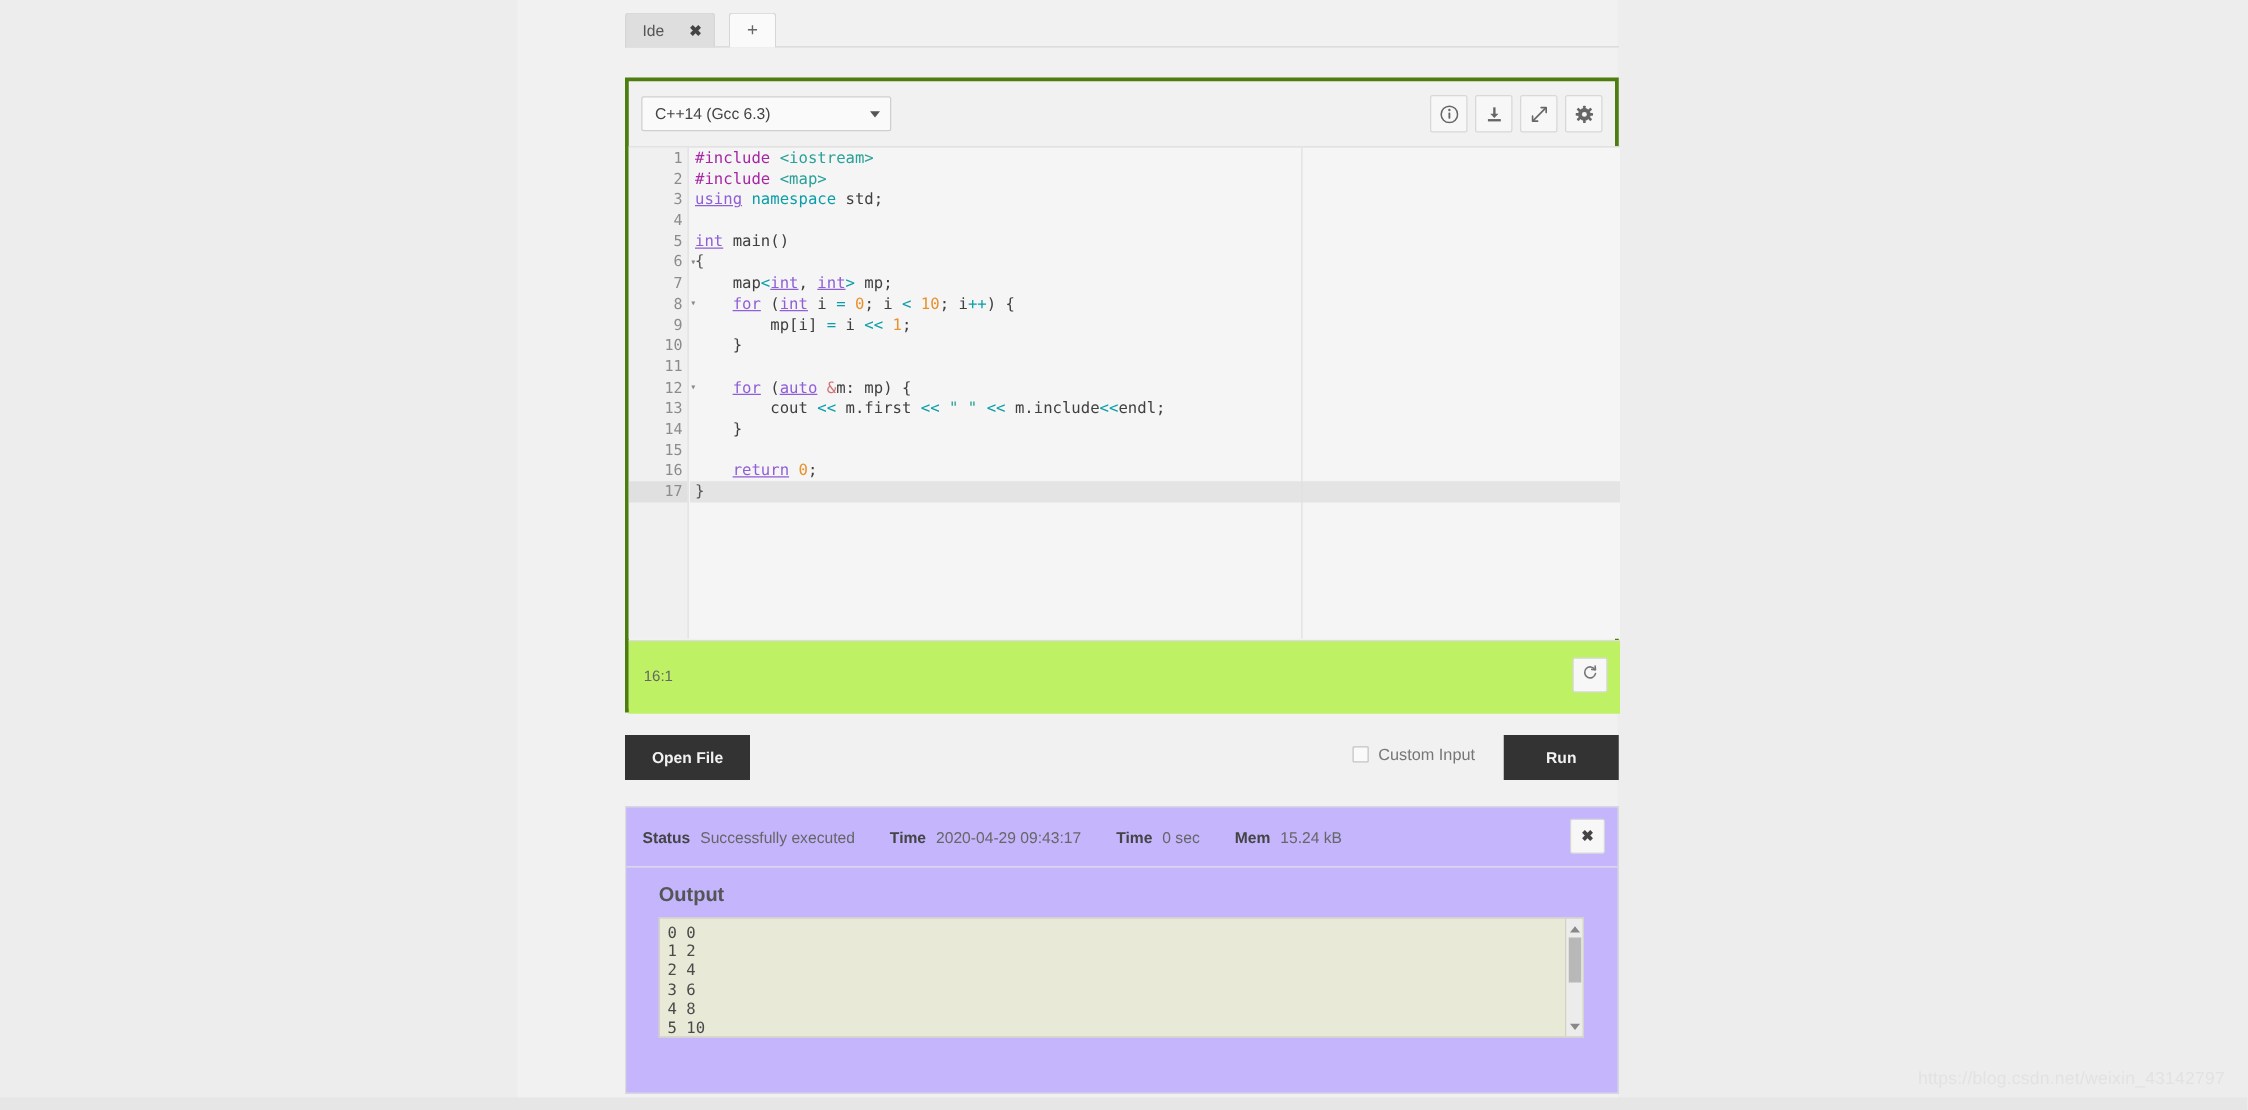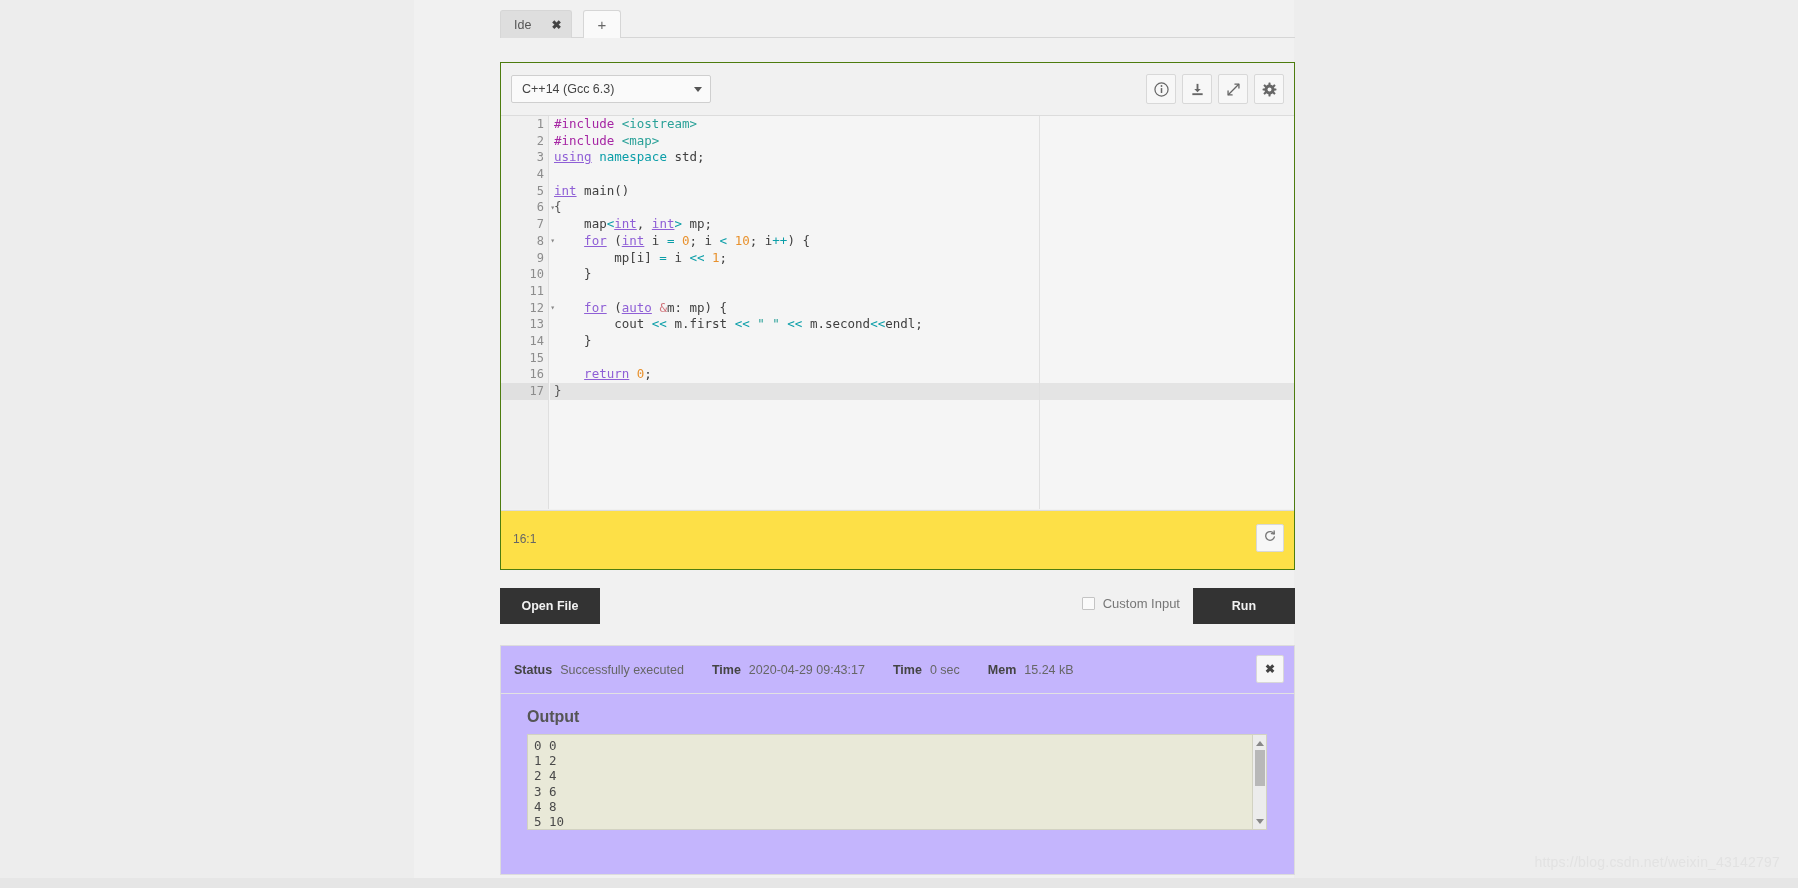--- a/index.html
+++ b/index.html
@@ -77,21 +77,21 @@
     color: #666;
     cursor: pointer;
   }
 
   
   .ide-panel {
     position: absolute;
     left: 500px; top: 62px;
     width: 795px; height: 508px;
     background: #f1f1f1;
-    border: 1px solid #4d7c0f;
+    border: 3px solid #4d7c0f;
   }
   .ide-toolbar {
     position: relative;
     height: 52px;
   }
   .lang-select {
     position: absolute;
     left: 10px; top: 12px;
     width: 200px; height: 28px;
     background: #fafafa;
@@ -189,21 +189,21 @@
   .t-str  { color: #2aa198; }
   .t-op   { color: #0b9ea8; }
   .t-punc { color: #555; }
   .t-var  { color: #d0737a; }
 
   
   .ide-status {
     position: absolute;
     left: 0; top: 447px;
     width: 793px; height: 59px;
-    background: #fde047;
+    background: #bef264;
     border-top: 1px solid #dcdcdc;
   }
   .cursor-pos {
     position: absolute;
     left: 12px; top: 21px;
     font-size: 12px;
     color: #666;
   }
   .refresh-btn {
     position: absolute;
@@ -228,21 +228,21 @@
     background: #333333;
     color: #f2f2f2;
     border: none;
     font-family: "Liberation Sans", sans-serif;
     font-size: 12.5px;
     font-weight: bold;
     display: flex; align-items: center; justify-content: center;
     cursor: pointer;
   }
   .btn-open { left: 0; width: 100px; }
-  .btn-run  { right: 0; width: 102px; }
+  .btn-run  { right: 0; width: 92px; }
   .custom-input {
     position: absolute;
     right: 115px; top: 8px;
     display: flex; align-items: center; gap: 8px;
     cursor: pointer;
   }
   .checkbox {
     width: 13px; height: 13px;
     background: #fafafa;
     border: 1px solid #c4c4c4;
@@ -460,21 +460,21 @@
           <div class="code-line"><span class="t-kw">using</span><span class="t-id"> </span><span class="t-type">namespace</span><span class="t-id"> std;</span></div>
           <div class="code-line">&nbsp;</div>
           <div class="code-line"><span class="t-kw">int</span><span class="t-id"> main()</span></div>
           <div class="code-line"><span class="t-punc">{</span></div>
           <div class="code-line"><span class="t-id">    map</span><span class="t-op">&lt;</span><span class="t-kw">int</span><span class="t-id">, </span><span class="t-kw">int</span><span class="t-op">&gt;</span><span class="t-id"> mp;</span></div>
           <div class="code-line"><span class="t-id">    </span><span class="t-kw">for</span><span class="t-id"> (</span><span class="t-kw">int</span><span class="t-id"> i </span><span class="t-op">=</span><span class="t-id"> </span><span class="t-num">0</span><span class="t-id">; i </span><span class="t-op">&lt;</span><span class="t-id"> </span><span class="t-num">10</span><span class="t-id">; i</span><span class="t-op">++</span><span class="t-id">) {</span></div>
           <div class="code-line"><span class="t-id">        mp[i] </span><span class="t-op">=</span><span class="t-id"> i </span><span class="t-op">&lt;&lt;</span><span class="t-id"> </span><span class="t-num">1</span><span class="t-id">;</span></div>
           <div class="code-line"><span class="t-id">    }</span></div>
           <div class="code-line">&nbsp;</div>
           <div class="code-line"><span class="t-id">    </span><span class="t-kw">for</span><span class="t-id"> (</span><span class="t-kw">auto</span><span class="t-id"> </span><span class="t-var">&amp;</span><span class="t-id">m: mp) {</span></div>
-          <div class="code-line"><span class="t-id">        cout </span><span class="t-op">&lt;&lt;</span><span class="t-id"> m.first </span><span class="t-op">&lt;&lt;</span><span class="t-id"> </span><span class="t-str">" "</span><span class="t-id"> </span><span class="t-op">&lt;&lt;</span><span class="t-id"> m.second</span><span class="t-op">&lt;&lt;</span><span class="t-id">endl;</span></div>
+          <div class="code-line"><span class="t-id">        cout </span><span class="t-op">&lt;&lt;</span><span class="t-id"> m.first </span><span class="t-op">&lt;&lt;</span><span class="t-id"> </span><span class="t-str">" "</span><span class="t-id"> </span><span class="t-op">&lt;&lt;</span><span class="t-id"> m.include</span><span class="t-op">&lt;&lt;</span><span class="t-id">endl;</span></div>
           <div class="code-line"><span class="t-id">    }</span></div>
           <div class="code-line">&nbsp;</div>
           <div class="code-line"><span class="t-id">    </span><span class="t-kw">return</span><span class="t-id"> </span><span class="t-num">0</span><span class="t-id">;</span></div>
           <div class="code-line active"><span class="t-punc">}</span></div>
         </div>
       <div class="ruler"></div>
     </div>
 
     <div class="ide-status">
       <div class="cursor-pos">16:1</div>

